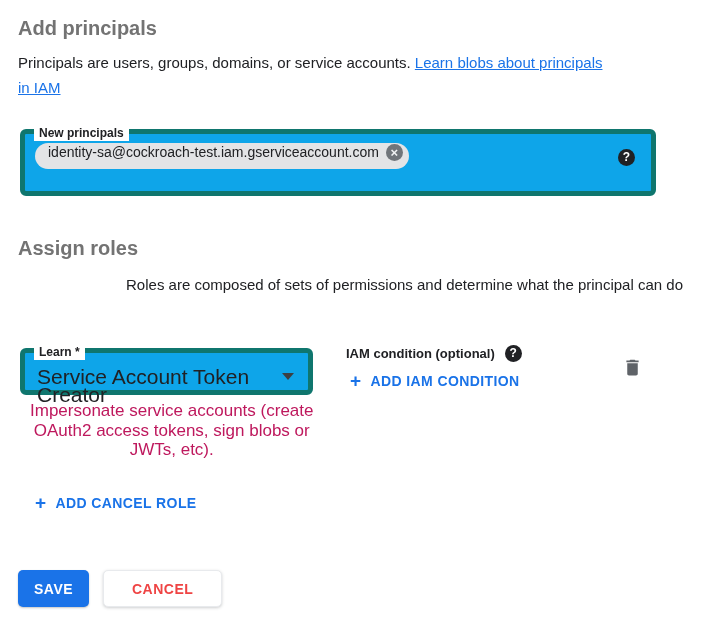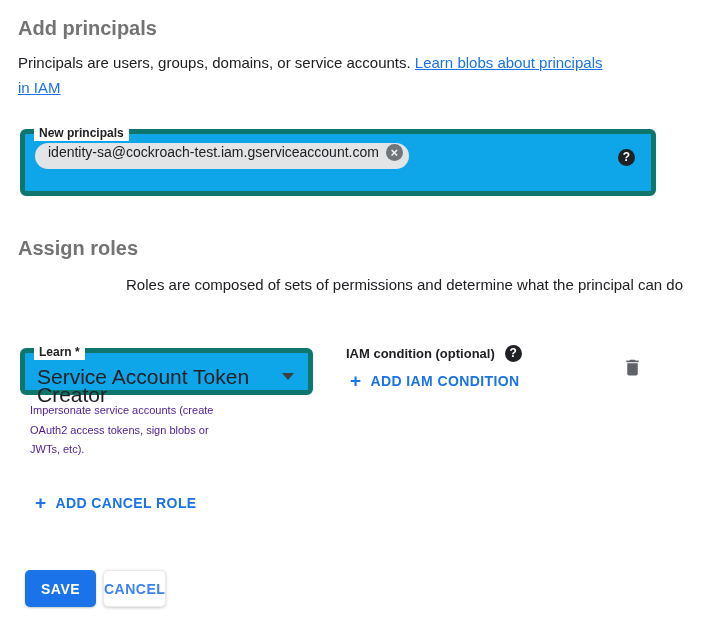--- a/index.html
+++ b/index.html
@@ -81,21 +81,21 @@
   
   .select-value { font-size: 21px; color: #202124; line-height: 18px; }
   .dropdown-arrow {
     width: 0; height: 0;
     border-left: 6px solid transparent;
     border-right: 6px solid transparent;
     border-top: 7px solid #3c4043;
     display: inline-block;
   }
 
-  .helper-text { font-size: 11px; color: #4c1d95; line-height: 19.5px; }
+  .helper-text { font-size: 17px; color: #be185d; line-height: 19.5px; text-align: center; }
 
   .section-label { font-size: 13px; font-weight: 700; color: #202124; }
 
   
   .text-btn {
     display: inline-flex;
     align-items: center;
     color: #1a73e8;
     font-size: 14px;
     font-weight: 700;
@@ -123,27 +123,26 @@
     justify-content: center;
     cursor: pointer;
     font-family: "Liberation Sans", sans-serif;
   }
   .btn-primary {
     background: #1a73e8;
     color: #ffffff;
     border: none;
     padding: 0 16px;
     box-shadow: 0 1px 2px rgba(60,64,67,0.3);
-    margin-left: 7px;
   }
   .btn-secondary {
     background: #ffffff;
-    color: #3b82f6;
+    color: #ef4444;
     border: 1px solid #e8eaed;
-    padding: 0 0;
+    padding: 0 28px;
     box-shadow: 0 1px 3px rgba(60,64,67,0.25);
   }
 
   .trash-btn { cursor: pointer; }
 </style>
 </head>
 <body>
 
 <div class="abs h1" style="left:18px; top:16px;">Add principals</div>
 

